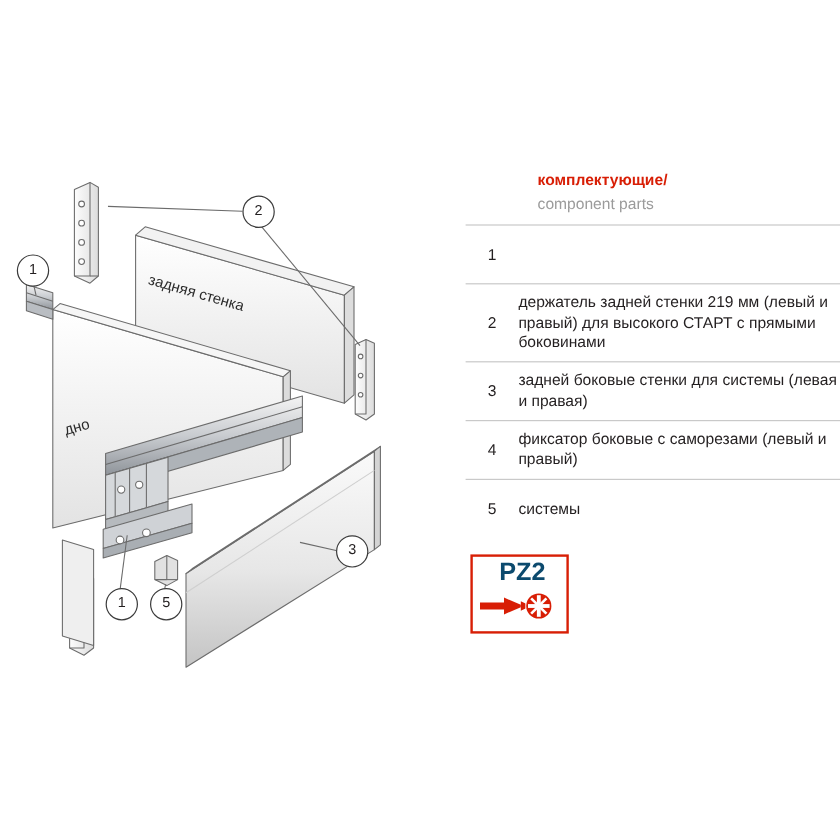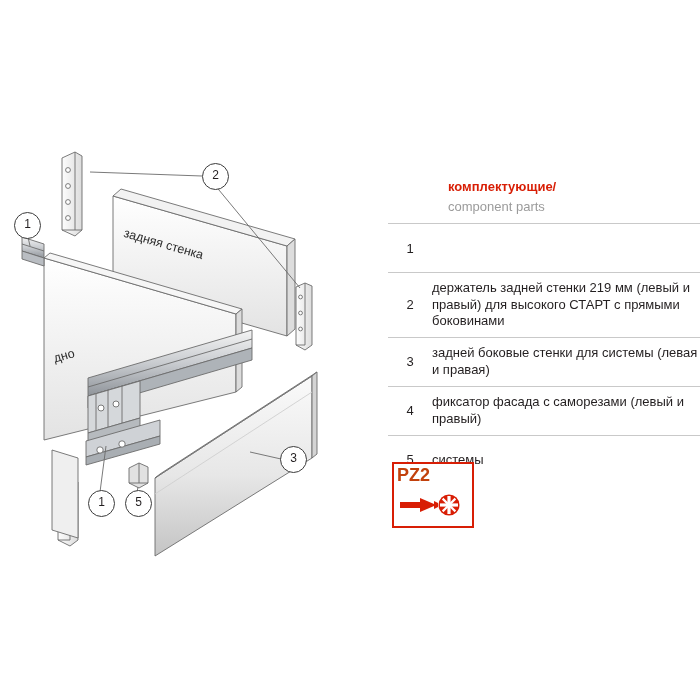--- a/index.html
+++ b/index.html
@@ -54,21 +54,20 @@
     white-space: nowrap;
     z-index: 35;
   }
 
   
   .table-block {
     position: absolute;
     left: 388px;
     top: 140px;
     width: 312px;
-    margin-top: 36px;
   }
   .tbl-head {
     padding: 0 0 7px 60px;
     line-height: 1.25;
   }
   .tbl-head .ru {
     color: #d81e05;
     font-size: 13px;
     font-weight: bold;
   }
@@ -106,25 +105,25 @@
   .pz-badge {
     position: absolute;
     left: 392px;
     top: 462px;
     width: 78px;
     height: 62px;
     border: 2px solid #d81e05;
   }
   .pz-badge .pz-text {
     position: absolute;
-    left: 3px;
+    left: 22px;
     top: 1px;
-    font-size: 18px;
+    font-size: 21px;
     font-weight: bold;
-    color: #c2410c;
+    color: #0c4a6e;
     letter-spacing: 0px;
     font-family: "Liberation Sans", sans-serif;
   }
   .pz-badge .bit {
     position: absolute;
     left: 6px;
     top: 31px;
     width: 38px;
     height: 20px;
   }
@@ -294,21 +293,21 @@
       <div class="txt">держатель задней стенки 219 мм (левый и правый) для высокого СТАРТ с прямыми боковинами</div>
     </div>
 
     <div class="row">
       <div class="num">3</div>
       <div class="txt">задней боковые стенки для системы (левая и правая)</div>
     </div>
 
     <div class="row">
       <div class="num">4</div>
-      <div class="txt">фиксатор фасада с саморезами (левый и правый)</div>
+      <div class="txt">фиксатор боковые с саморезами (левый и правый)</div>
     </div>
 
     <div class="row">
       <div class="num">5</div>
       <div class="txt">системы</div>
     </div>
   </div>
 
   <div class="pz-badge">
     <div class="pz-text">PZ2</div>

